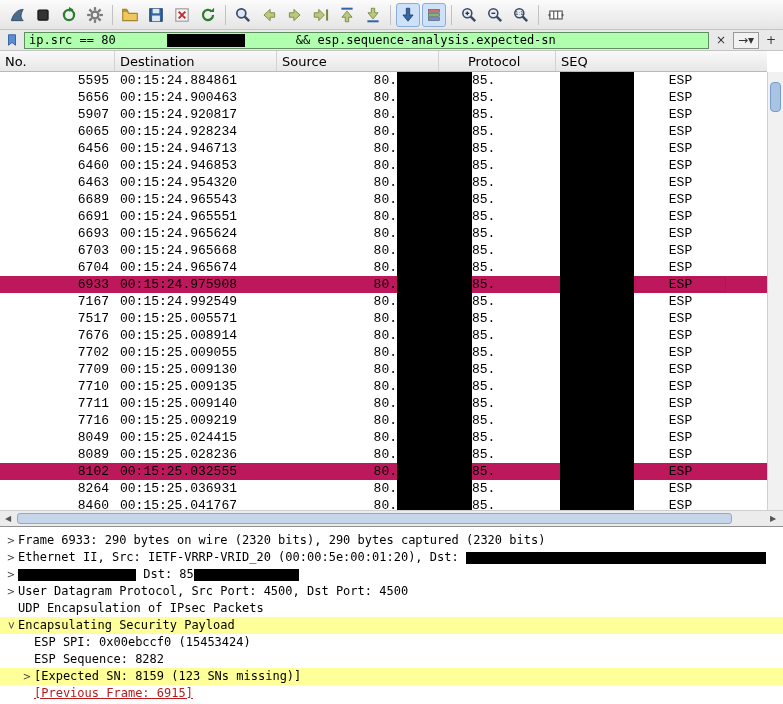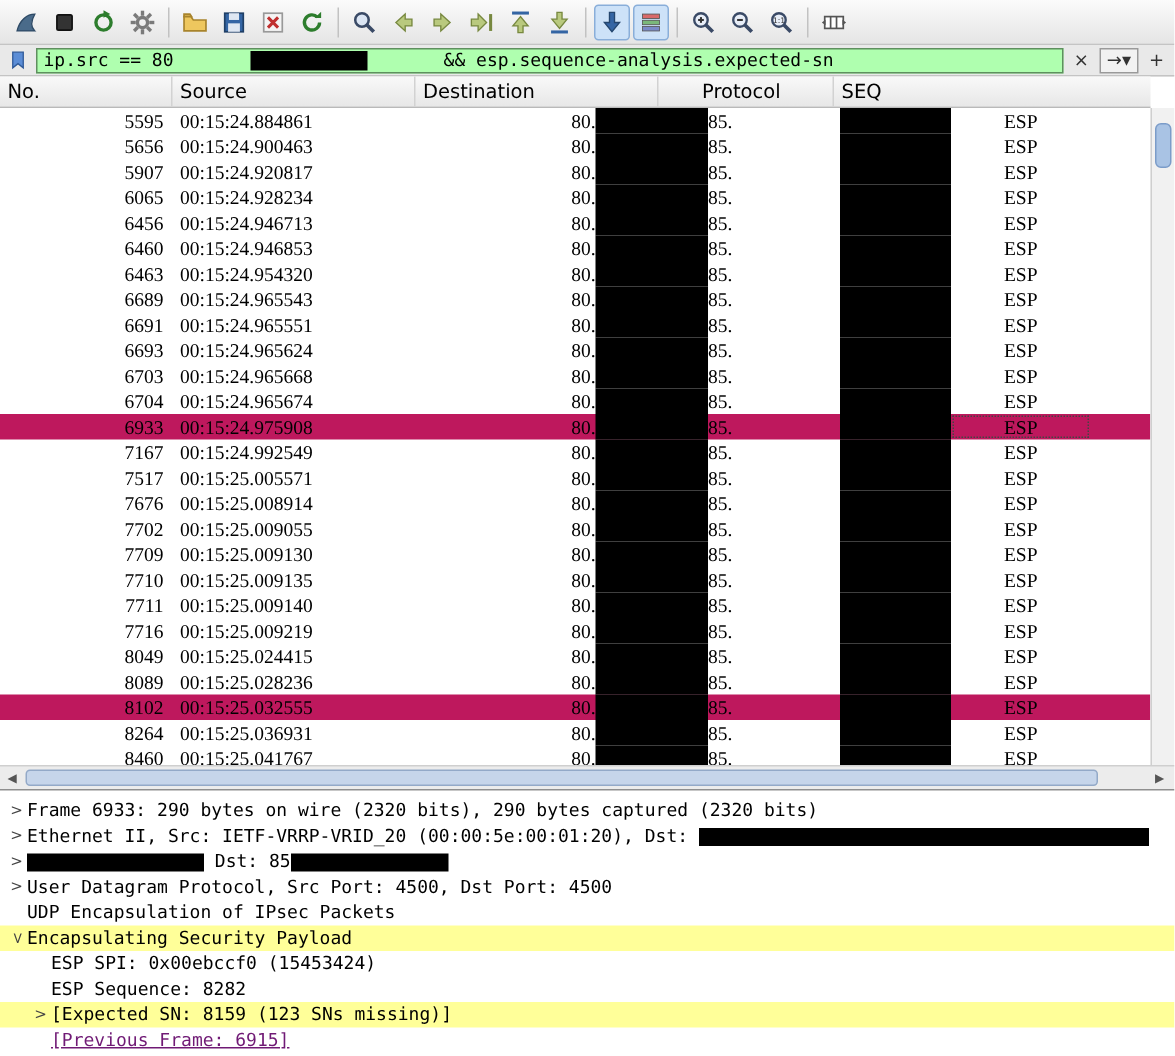--- a/index.html
+++ b/index.html
@@ -47,21 +47,21 @@
   .hcell {
     display:flex; align-items:center; padding-left:5px;
     border-right:1px solid #d2d2d2; height:100%;
   }
   .col-no{width:115px;} .col-time{width:195px;} .col-src{width:162px;}
   .col-dst{width:162px;} .col-proto{width:93px;margin-left:24px;} .col-seq{flex:1; border-right:none;}
   
   .plist {
     position:absolute; top:72px; left:0; width:767px; height:438px;
     overflow:hidden; background:#fff;
-    font-family:Liberation Serif, serif; font-size:13px;
+    font-family:Liberation Mono, monospace; font-size:13px;
   }
   .prow { display:flex; height:17px; line-height:17px; }
   .prow.sel { background:#be185d; }
   .c-no{width:115px; text-align:right; padding-right:6px;}
   .c-time{width:195px; padding-left:5px;}
   .c-src{width:162px; display:flex; justify-content:flex-end; align-items:center;}
   .c-dst{width:162px; display:flex; justify-content:space-between; align-items:center;}
   .c-proto{width:93px; text-align:center;}
   .c-proto.focus{ outline:1px dotted #444; outline-offset:-2px; }
   .c-seq{flex:1;}
@@ -97,21 +97,21 @@
   }
   .dline { height:17px; line-height:17px; display:flex; align-items:center; white-space:pre; padding-left:4px; }
   .dline.ind1 { padding-left:20px; }
   .dline.yellow { background:#ffff99; }
   .expander {
     display:inline-block; width:14px; text-align:center; color:#444;
     font-family:"DejaVu Sans", sans-serif; font-size:10px; flex:0 0 14px;
   }
   .expander.expanded { transform:rotate(90deg); }
   .dredact { display:inline-block; background:#000; height:12px; align-self:center; }
-  .dlink { color:#701a75; text-decoration:underline; }
+  .dlink { color:#b91c1c; text-decoration:underline; }
 </style>
 </head>
 <body>
 
 <div class="toolbar">
   <span class="tbtn">
     <svg width="18" height="18" viewBox="0 0 16 16">
         <path d="M3 13C4.5 6.5 9 3 13.5 3c-2 3.5-3 7 0 10z" fill="#4a6b8a" stroke="#2e4a66" stroke-width="0.8"></path>
       </svg>
   </span>
@@ -262,22 +262,22 @@
   <span class="fbtn">×</span>
   <span class="fbtn boxed">
       <span>→</span>
       <span>▾</span>
     </span>
   <span class="fbtn">+</span>
 </div>
 
 <div class="plist-header">
   <div class="hcell col-no">No.</div>
+  <div class="hcell col-dst">Destination</div>
   <div class="hcell col-src">Source</div>
-  <div class="hcell col-dst">Destination</div>
   <div class="hcell col-proto">Protocol</div>
   <div class="hcell col-seq">SEQ</div>
 </div>
 
 <div class="plist">
     <div class="prow">
       <div class="c-no">5595</div>
       <div class="c-time">00:15:24.884861</div>
       <div class="c-src">
         <span>80.</span>

